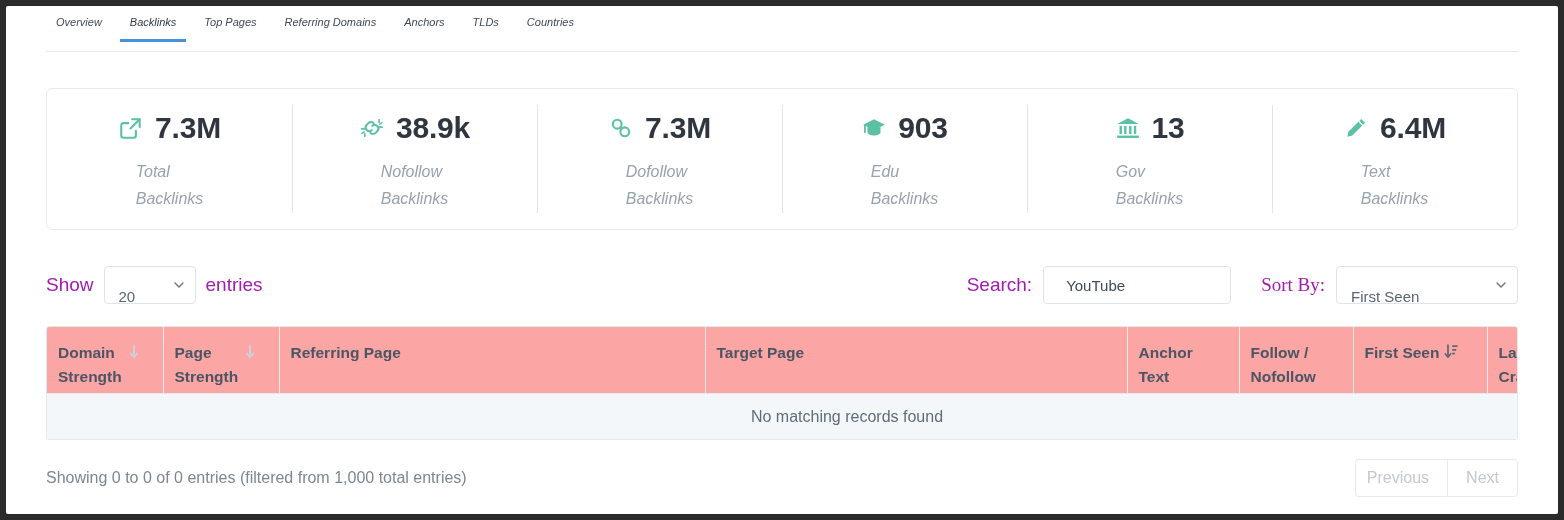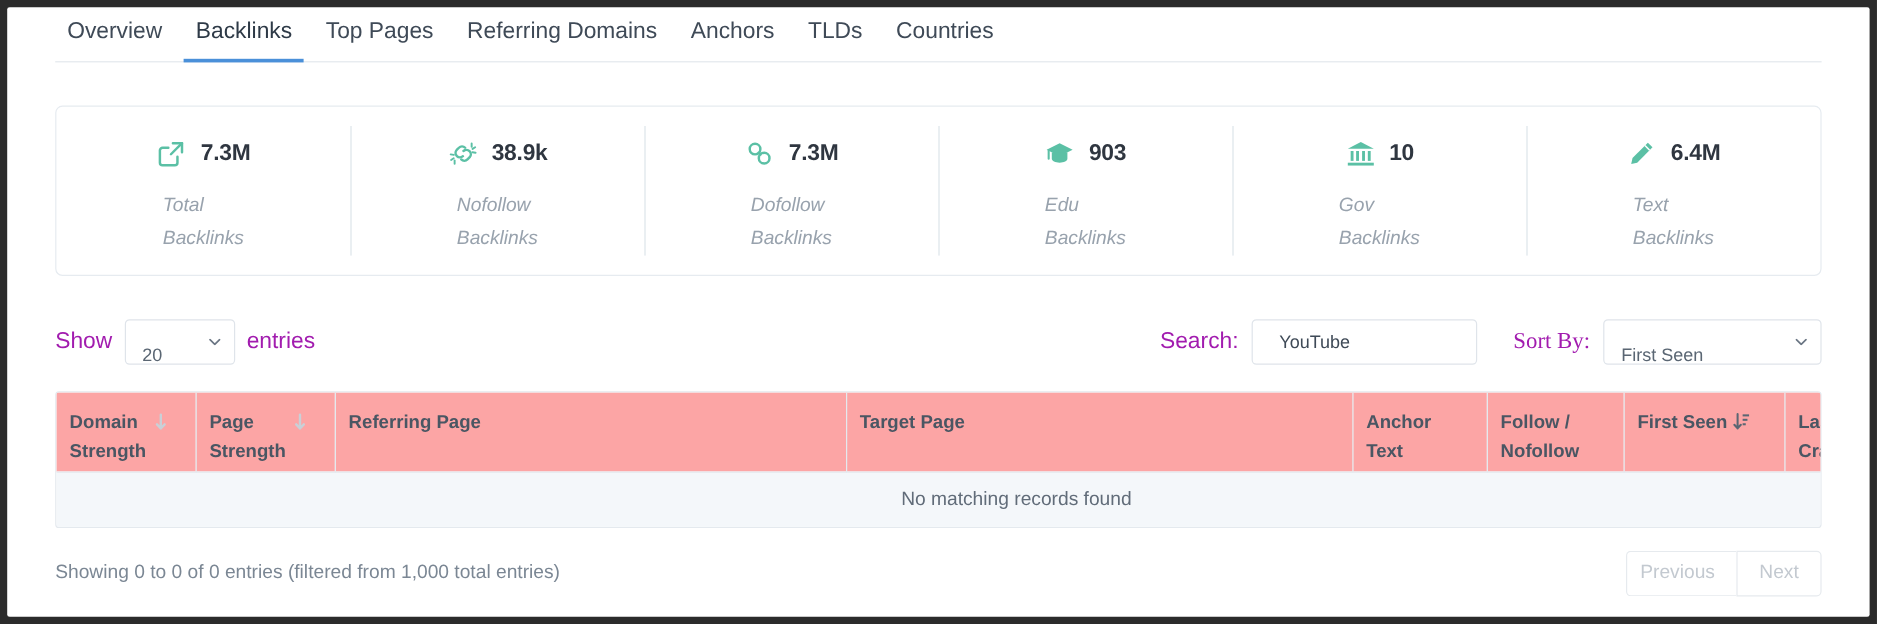--- a/index.html
+++ b/index.html
@@ -22,29 +22,30 @@
   #tabs {
     position: relative;
     margin: 0 40px 0 40px;
     height: 46px;
     border-bottom: 1px solid #e3e8ed;
     display: flex;
     align-items: flex-start;
     padding-top: 9px;
   }
   .tab {
-    font-size: 19px;
+    font-size: 11px;
     color: #3f4a57;
     padding: 0 10px 11px 10px;
     margin-right: 8px;
     cursor: pointer;
     white-space: nowrap;
     border-bottom: 3px solid transparent;
     position: relative;
     top: 1px;
+    font-style: italic;
   }
   .tab.active {
     color: #2e3a47;
     border-bottom-color: #4a90d9;
   }
 
   
   #stats-card {
     margin: 36px 40px 0 40px;
     height: 142px;
@@ -71,21 +72,21 @@
     background: #dde4ea;
   }
   .stat-top {
     display: flex;
     align-items: center;
     gap: 11px;
     height: 34px;
   }
   .stat-icon { width: 26px; height: 26px; display:block; }
   .stat-value {
-    font-size: 19px;
+    font-size: 30px;
     font-weight: bold;
     color: #2f3640;
     letter-spacing: -0.2px;
   }
   .stat-label {
     margin-top: 13px;
     font-size: 16px;
     line-height: 27px;
     color: #98a2ad;
     text-align: left;
@@ -275,21 +276,21 @@
       <div class="stat">
         <div class="stat-top">
           <svg viewBox="0 0 24 24" class="stat-icon">
             <path d="M12 3 L22 8.2 H2 Z" fill="#5bc0a5"></path>
             <rect x="4.2" y="10" width="2.2" height="7.6" fill="#5bc0a5"></rect>
             <rect x="8.4" y="10" width="2.2" height="7.6" fill="#5bc0a5"></rect>
             <rect x="13.0" y="10" width="2.2" height="7.6" fill="#5bc0a5"></rect>
             <rect x="17.4" y="10" width="2.2" height="7.6" fill="#5bc0a5"></rect>
             <rect x="2" y="19" width="20" height="2.2" fill="#5bc0a5"></rect>
           </svg>
-          <span class="stat-value">10</span>
+          <span class="stat-value">13</span>
         </div>
         <div class="stat-label">
           <div>Gov</div>
           <div>Backlinks</div>
         </div>
       </div>
       <div class="stat">
         <div class="stat-top">
           <svg viewBox="0 0 24 24" class="stat-icon">
             <path d="M16.8 3.6 L20.4 7.2 L8.6 19 L4 20 L5 15.4 Z" fill="#5bc0a5"></path>

